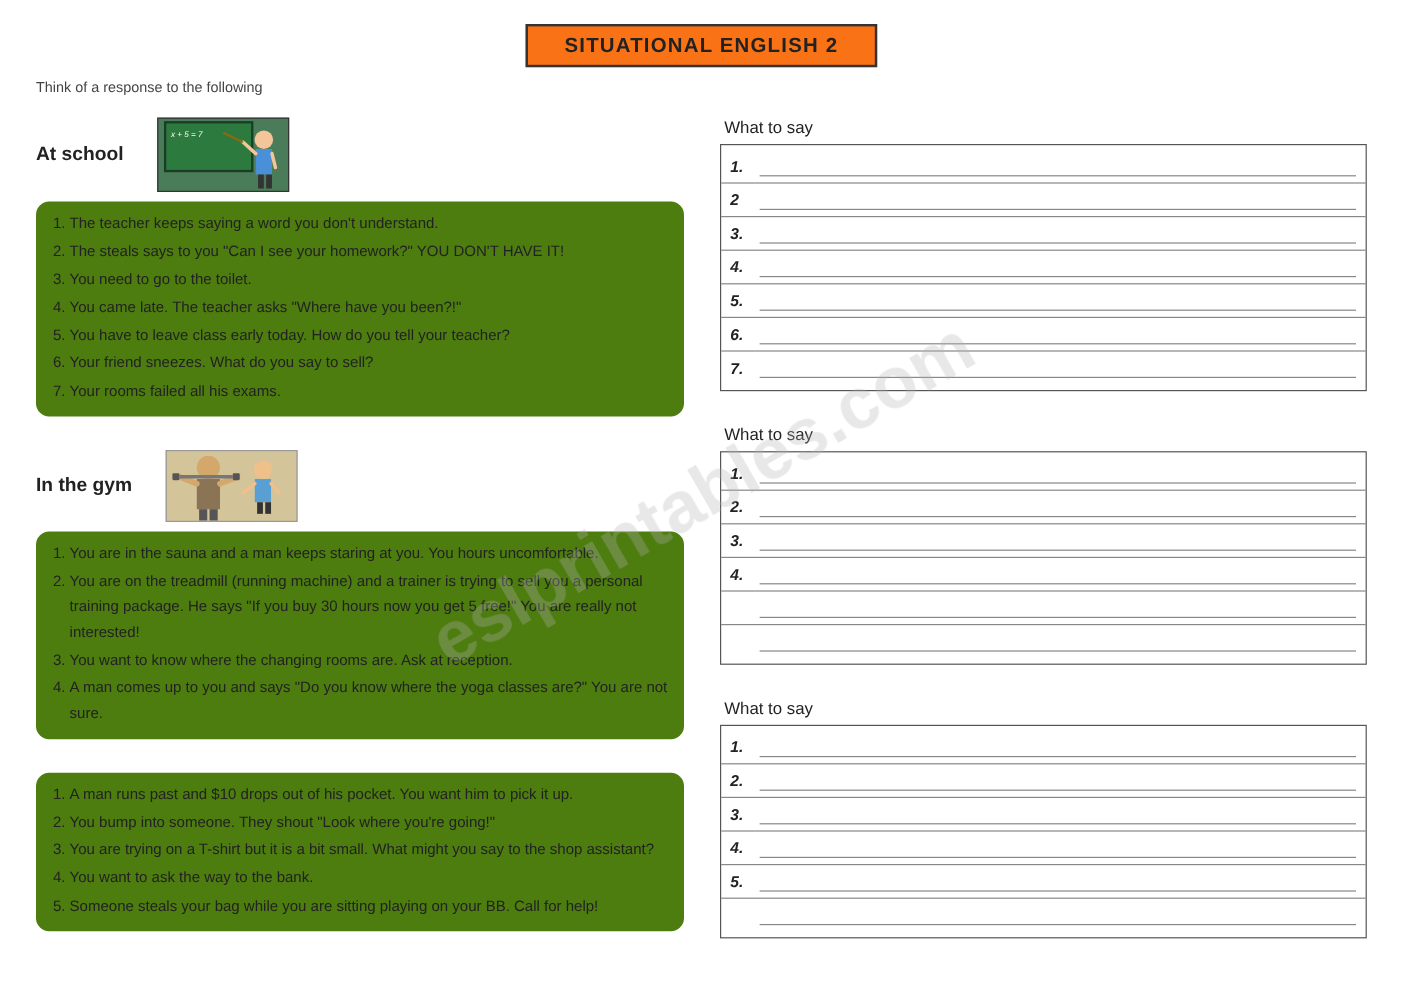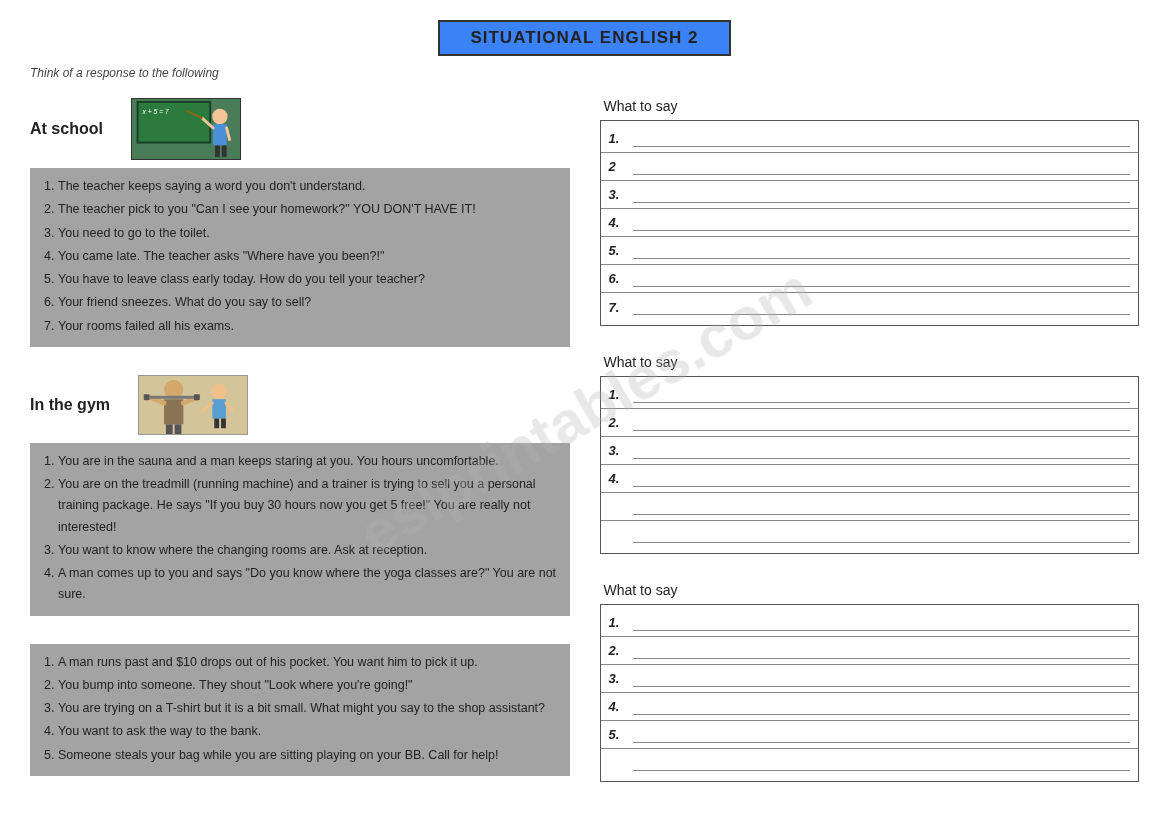--- a/index.html
+++ b/index.html
@@ -18,25 +18,24 @@
       margin-bottom: 10px;
     }
 
     .main-title {
       display: inline-block;
       border: 2px solid #333;
       padding: 6px 30px;
       font-size: 17px;
       font-weight: bold;
       letter-spacing: 1px;
-      background: #3b82f6;
+      background: #f97316;
     }
 
     .subtitle {
-      font-style: italic;
       font-size: 12px;
       color: #444;
       margin-bottom: 18px;
     }
 
     .content-wrapper {
       display: flex;
       gap: 30px;
     }
 
@@ -82,24 +81,25 @@
     .gym-image {
       background: #d4c49a;
     }
 
     
     .mall-image {
       background: #f3d9a0;
     }
 
     .section-items {
-      background: #a3a3a3;
+      background: #4d7c0f;
       padding: 8px 13px 8px 28px;
       font-size: 12.5px;
       line-height: 1.7;
+      border-radius: 11px;
     }
 
     .section-items li {
       margin-bottom: 2px;
     }
 
     
     .what-to-say-section {
       margin-bottom: 28px;
     }
@@ -205,21 +205,21 @@
             <line x1="97" y1="30" x2="100" y2="42" stroke="#f5c59a" stroke-width="3" stroke-linecap="round"></line>
             <rect x="85" y="48" width="5" height="12" fill="#333"></rect>
             <rect x="92" y="48" width="5" height="12" fill="#333"></rect>
 
             <line x1="72" y1="20" x2="55" y2="12" stroke="#8B6914" stroke-width="2"></line>
           </svg>
         </div>
       </div>
       <ol class="section-items">
         <li>The teacher keeps saying a word you don't understand.</li>
-        <li>The teacher pick to you "Can I see your homework?" YOU DON'T HAVE IT!</li>
+        <li>The steals says to you "Can I see your homework?" YOU DON'T HAVE IT!</li>
         <li>You need to go to the toilet.</li>
         <li>You came late. The teacher asks "Where have you been?!"</li>
         <li>You have to leave class early today. How do you tell your teacher?</li>
         <li>Your friend sneezes. What do you say to sell?</li>
         <li>Your rooms failed all his exams.</li>
       </ol>
     </div>
 
     <div class="section">
       <div class="section-header">

